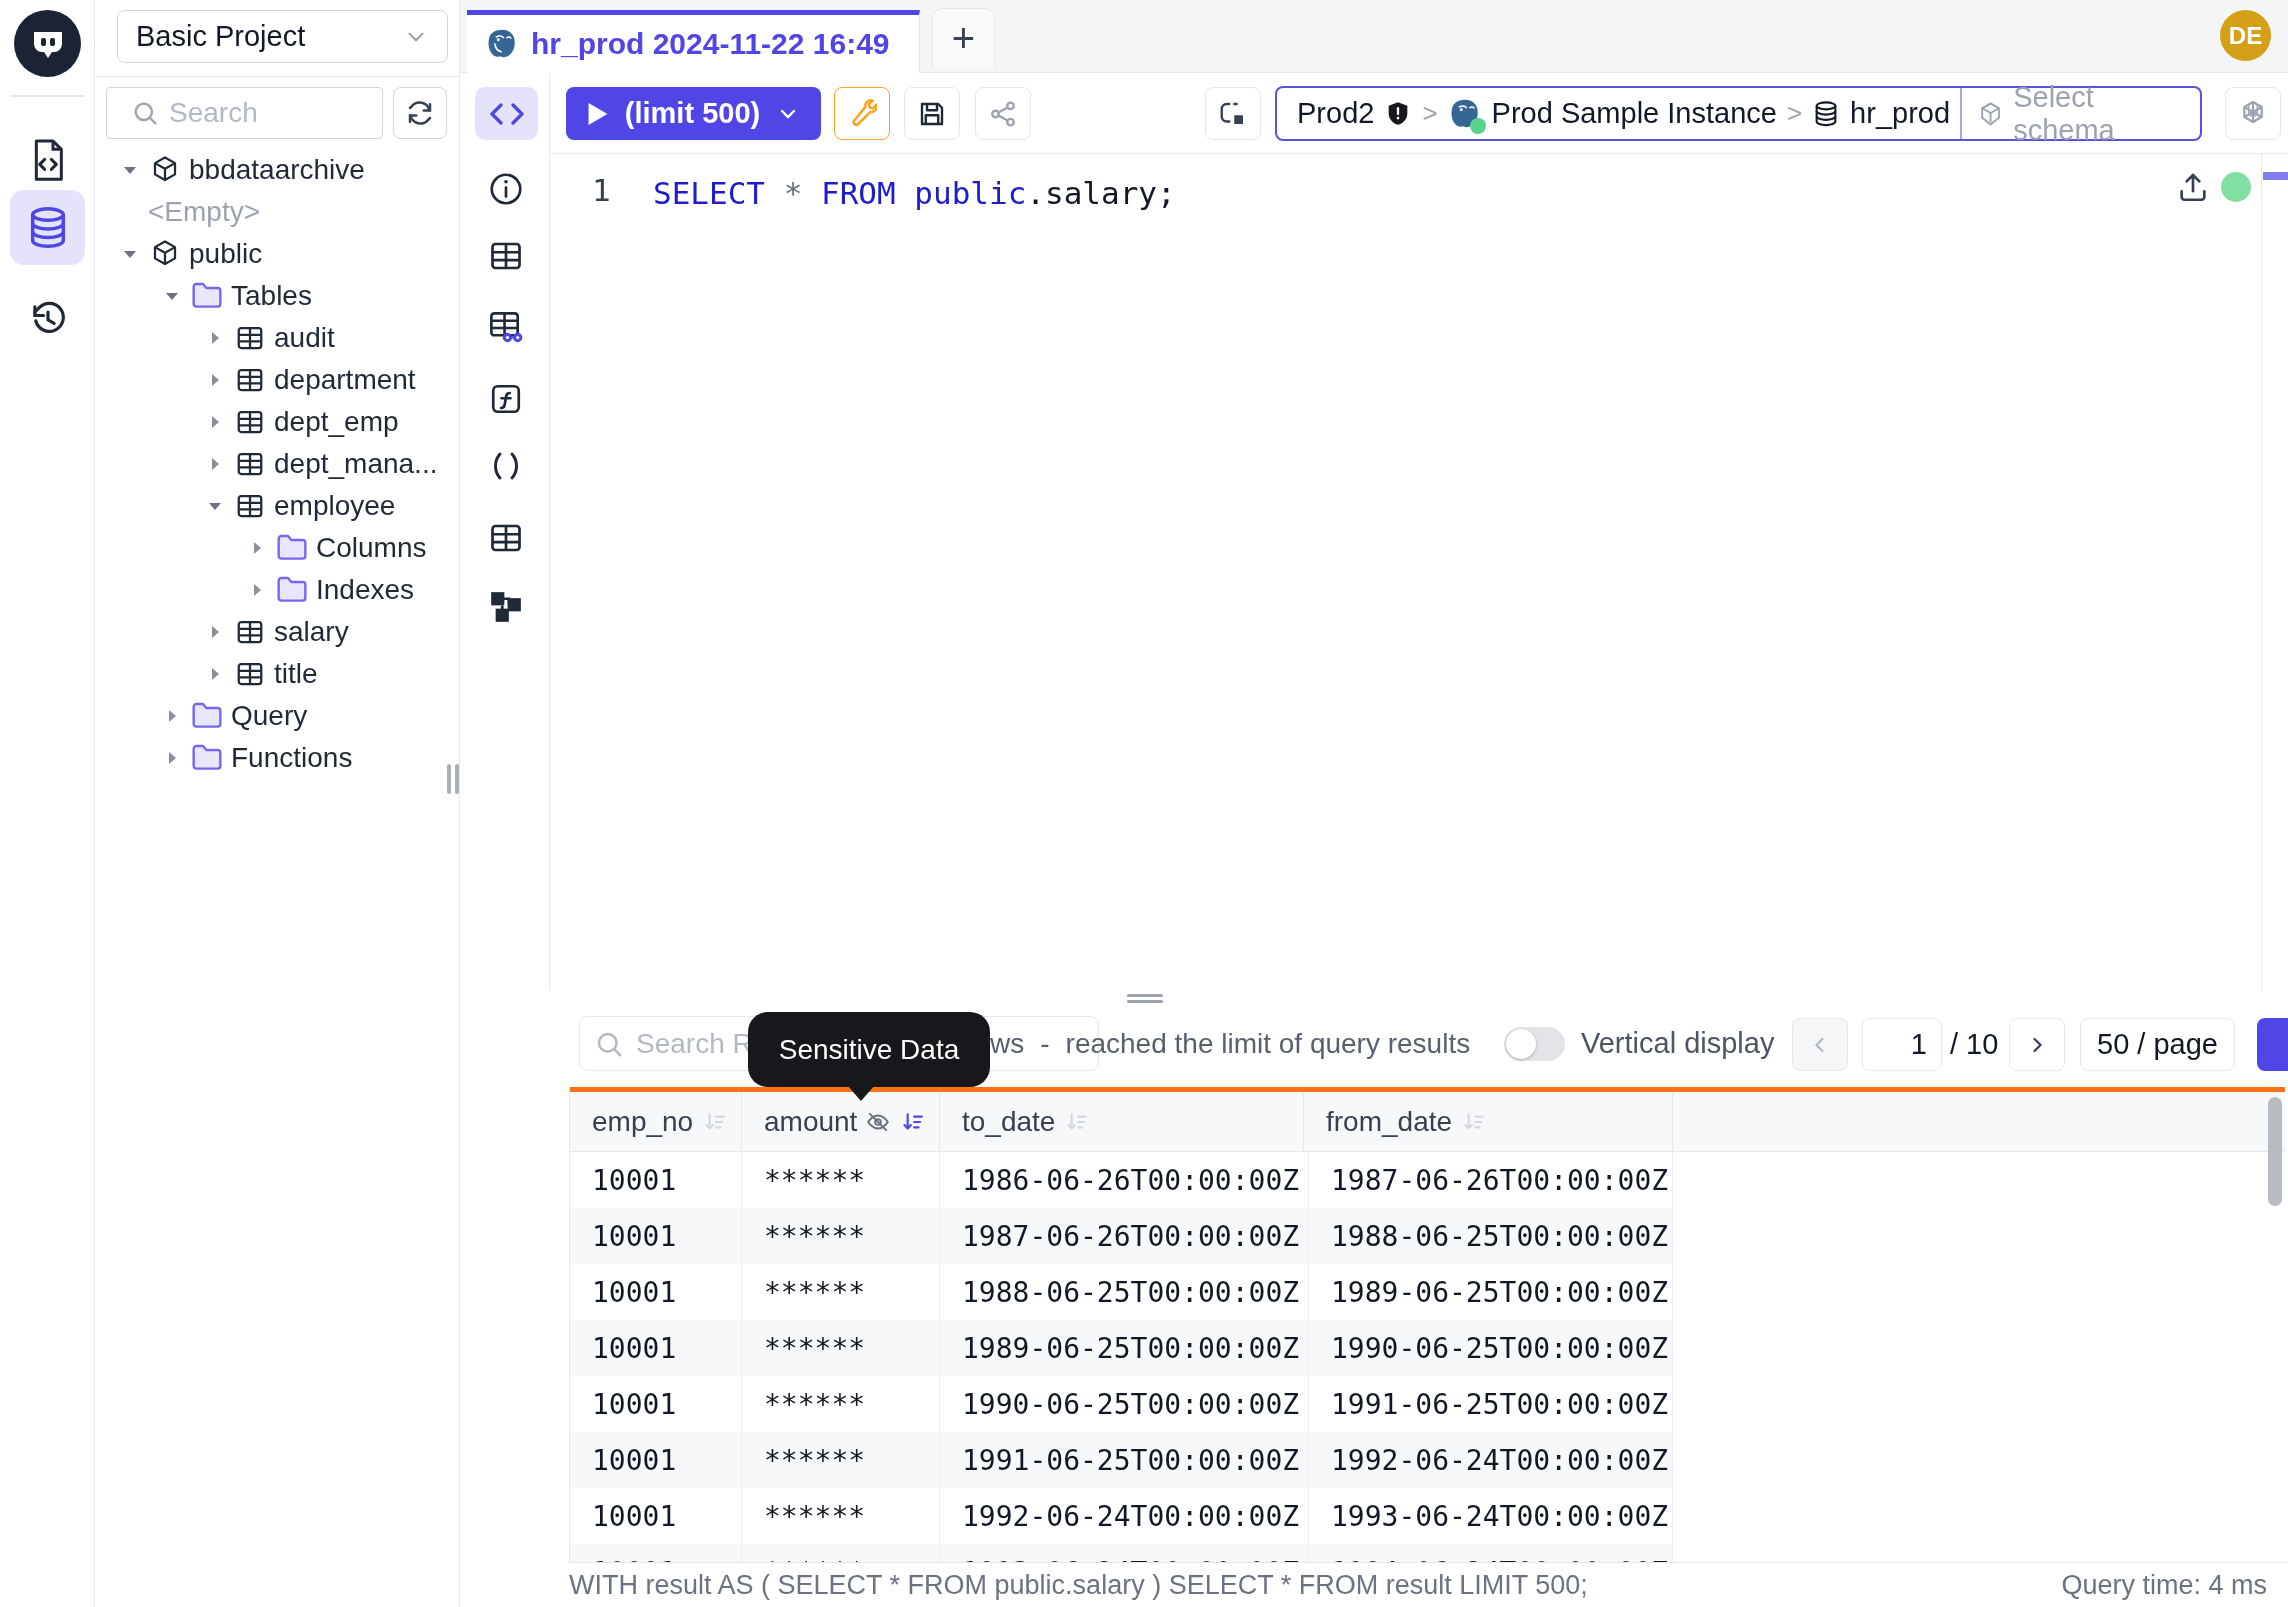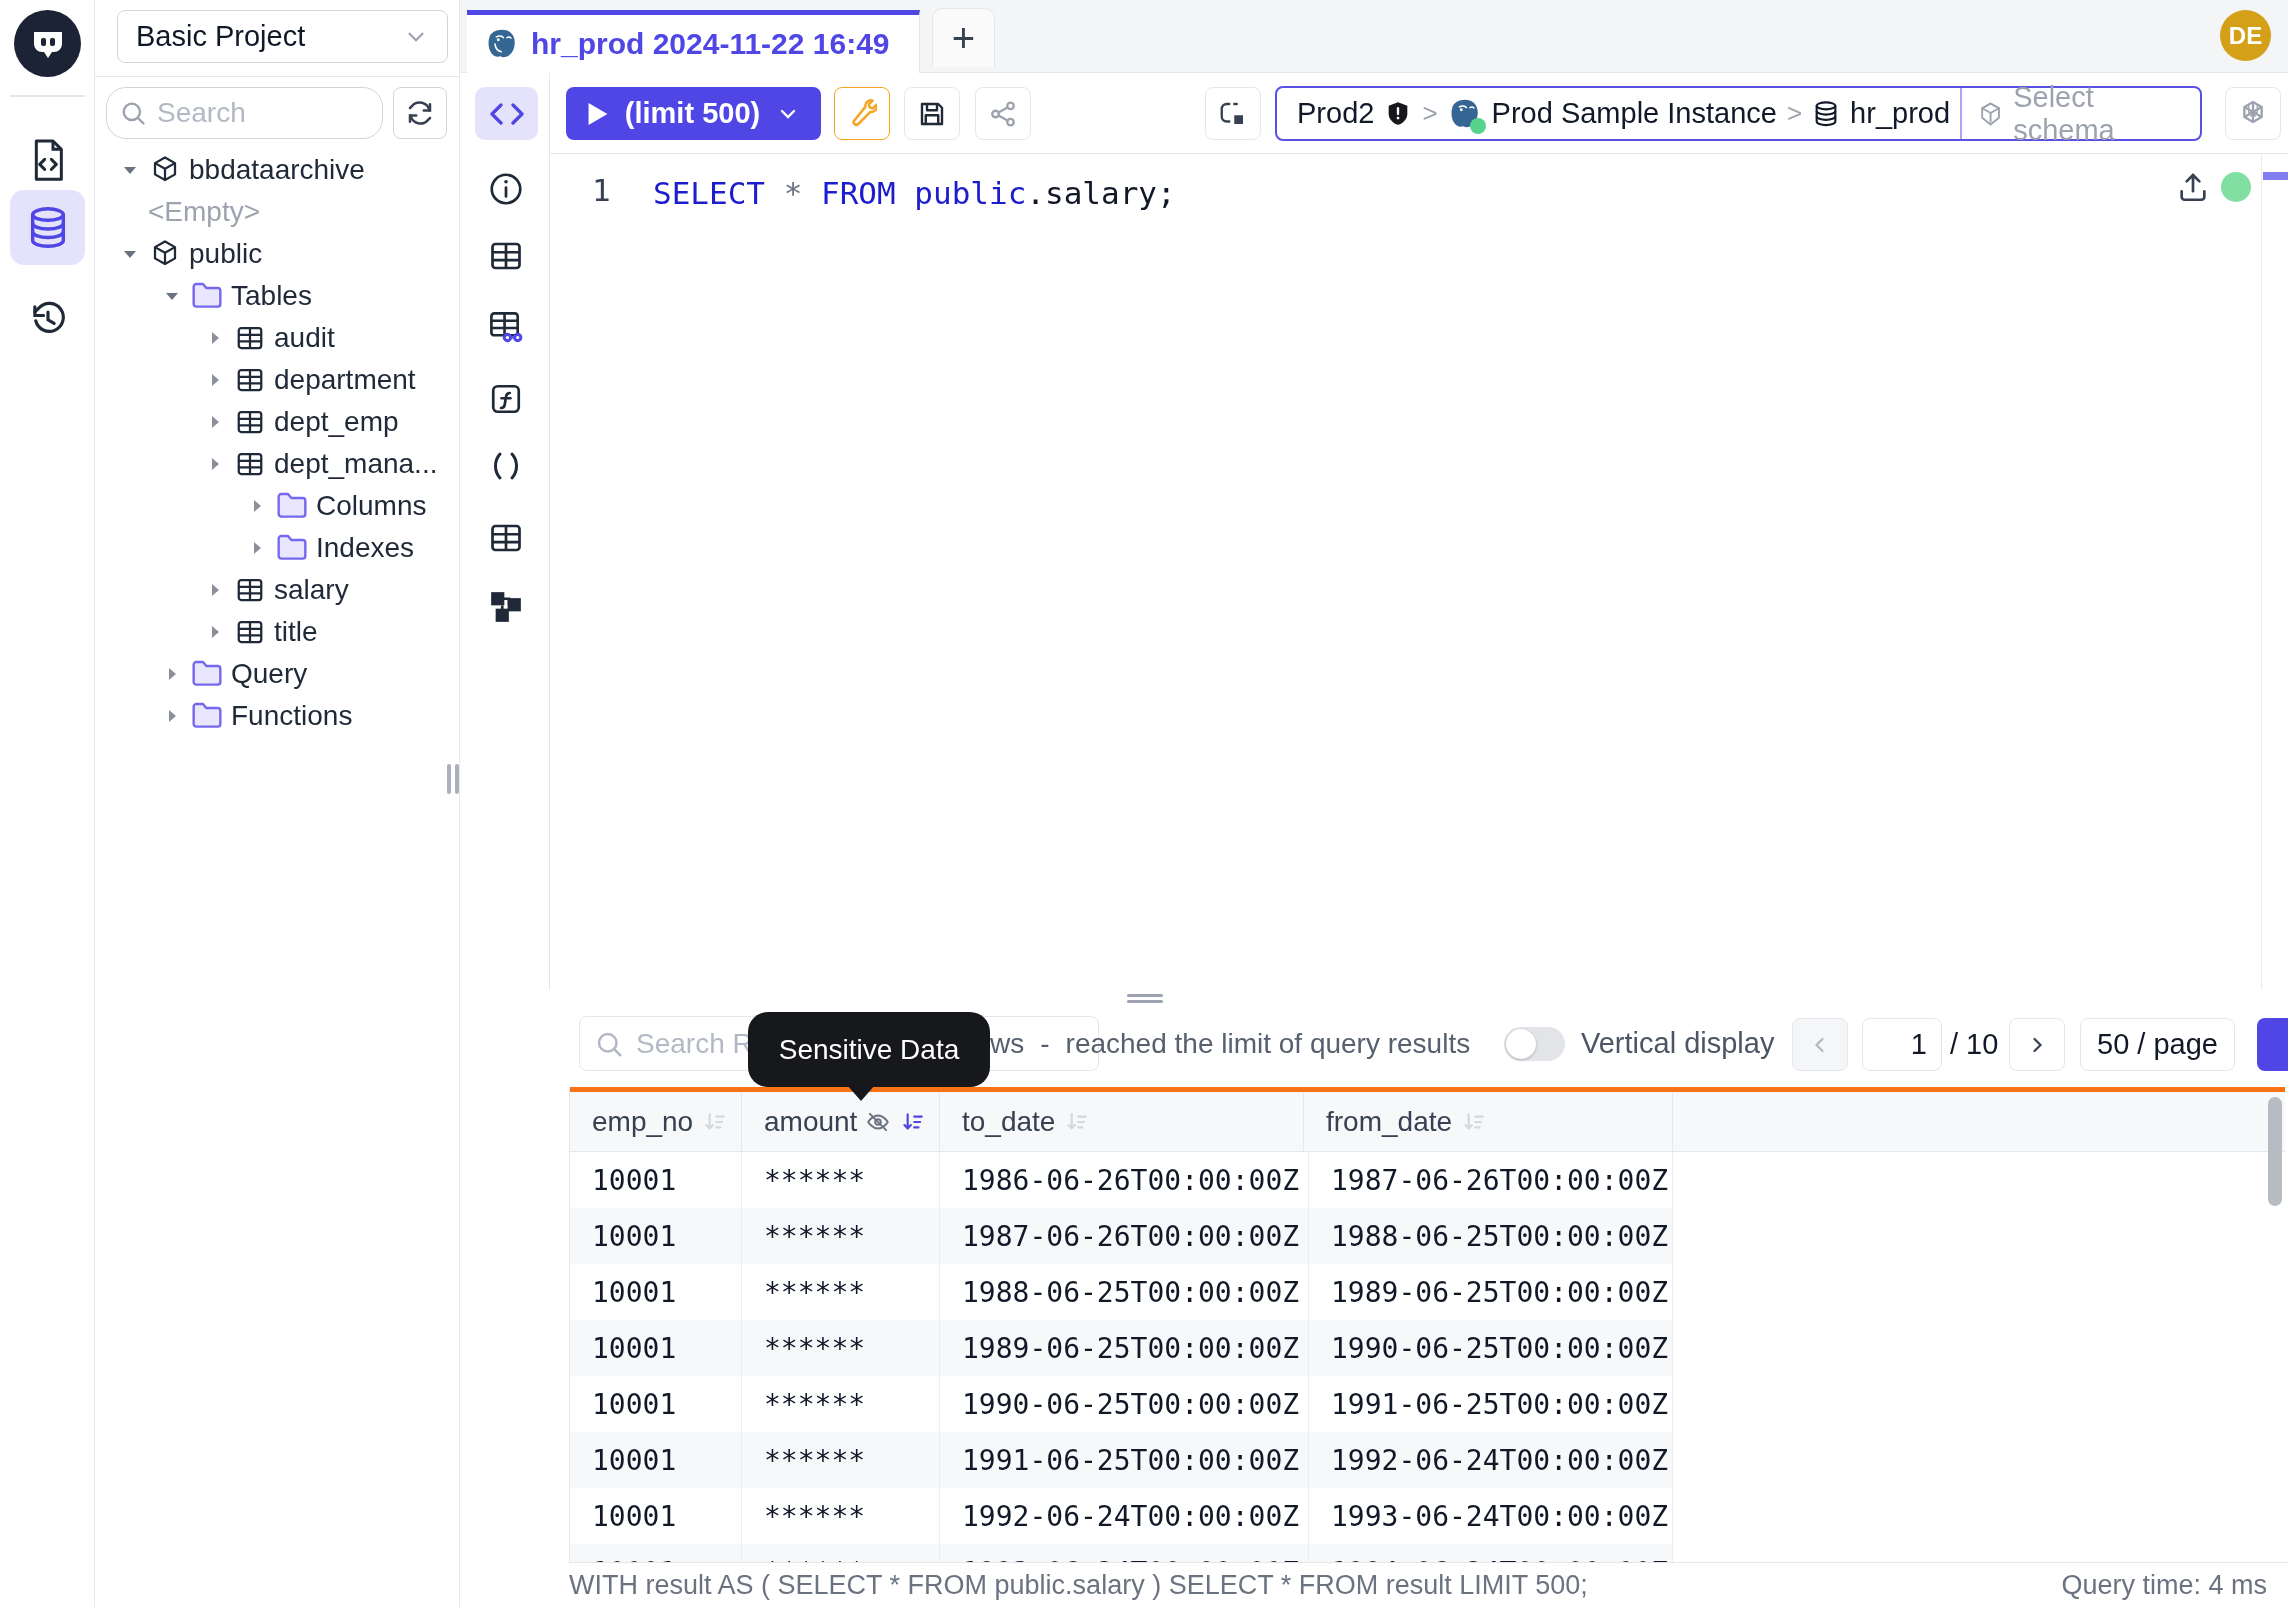--- a/index.html
+++ b/index.html
@@ -13,21 +13,21 @@
   #logo { position:absolute; left:14px; top:10px; width:67px; height:67px; border-radius:50%; background:#1b2335; display:flex; align-items:center; justify-content:center; }
   #rail-divider { position:absolute; left:10px; top:95px; width:75px; height:0; border-top:2px solid #e5e7eb; }
   .rail-btn { position:absolute; left:10px; width:75px; height:75px; border-radius:14px; display:flex; align-items:center; justify-content:center; color:#1f2937; }
   .rail-btn.active { background:#e5e3fb; color:#4f46e5; }
 
   
   #sidebar { left:95px; top:0; width:365px; height:1608px; border-right:1px solid #e5e7eb; background:#fff; }
   #project-select { position:absolute; left:22px; top:10px; width:331px; height:53px; border:1px solid #d1d5db; border-radius:8px; background:#fff; display:flex; align-items:center; padding:0 18px; font-size:29px; color:#111827; }
   #project-select .chev { margin-left:auto; color:#9ca3af; }
   #sb-divider { position:absolute; left:0; top:76px; width:365px; border-top:1px solid #e5e7eb; }
-  #sb-search { position:absolute; left:11px; top:87px; width:277px; height:52px; border:1px solid #d1d5db; border-radius:20px; display:flex; align-items:center; padding:0 12px; color:#9ca3af; gap:10px; }
+  #sb-search { position:absolute; left:11px; top:87px; width:277px; height:52px; border:1px solid #d1d5db; border-radius:4px; display:flex; align-items:center; padding:0 24px; color:#9ca3af; gap:10px; }
   #sb-search input { border:none; outline:none; width:198px; font-size:28px; color:#111827; font-family:"Liberation Sans",sans-serif; }
   #sb-search input::placeholder { color:#b3b9c4; }
   #sb-refresh { position:absolute; left:298px; top:87px; width:54px; height:52px; border:1px solid #d1d5db; border-radius:8px; display:flex; align-items:center; justify-content:center; color:#374151; background:#fff; }
   #schema-tree { position:absolute; left:0; top:149px; width:365px; }
   .tree-item { display:flex; align-items:center; height:42px; font-size:28px; color:#1f2937; cursor:default; }
   .tree-item .caret { width:26px; display:flex; justify-content:center; color:#6b7280; flex:0 0 26px; }
   .tree-item .ticon { width:32px; margin:0 8px 0 6px; display:flex; justify-content:center; flex:0 0 32px; }
   .tree-item.muted { color:#9ca3af; }
   #sb-resize { left:447px; top:764px; width:14px; height:30px; display:flex; gap:4px; }
   #sb-resize i { width:4px; height:30px; background:#aab0ba; border-radius:2px; }
@@ -267,20 +267,34 @@
             <path d="M7 4l7 6-7 6z" fill="#8b909a"></path>
           </svg>
         </span>
         <span class="ticon">
           <svg width="30" height="30" viewBox="0 0 24 24" fill="none" stroke="#1f2937" stroke-width="1.8">
             <rect x="3" y="4" width="18" height="16" rx="2"></rect>
             <path d="M3 9.5h18M3 14.7h18M12 4v16"></path>
           </svg>
         </span>
         <span>dept_mana...</span>
+      </div>
+      <div class="tree-item" style="padding-left: 107px;">
+        <span class="caret">
+          <svg width="20" height="20" viewBox="0 0 20 20">
+            <path d="M4 7l6 7 6-7z" fill="#6b7280"></path>
+          </svg>
+        </span>
+        <span class="ticon">
+          <svg width="30" height="30" viewBox="0 0 24 24" fill="none" stroke="#1f2937" stroke-width="1.8">
+            <rect x="3" y="4" width="18" height="16" rx="2"></rect>
+            <path d="M3 9.5h18M3 14.7h18M12 4v16"></path>
+          </svg>
+        </span>
+        <span>employee</span>
       </div>
       <div class="tree-item" style="padding-left: 149px;">
         <span class="caret">
           <svg width="20" height="20" viewBox="0 0 20 20">
             <path d="M7 4l7 6-7 6z" fill="#8b909a"></path>
           </svg>
         </span>
         <span class="ticon">
           <svg width="32" height="28" viewBox="0 0 24 20">
             <path d="M2 3a2 2 0 0 1 2-2h5l2.5 3H20a2 2 0 0 1 2 2v10a2 2 0 0 1-2 2H4a2 2 0 0 1-2-2z" fill="#e9e6fd" stroke="#7568ee" stroke-width="1.8" stroke-linejoin="round"></path>

